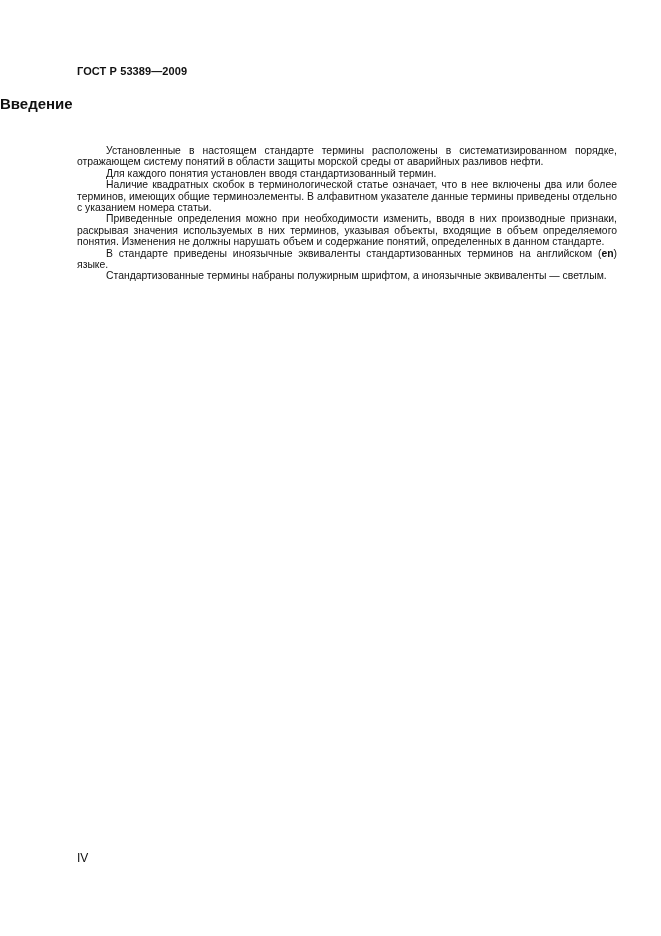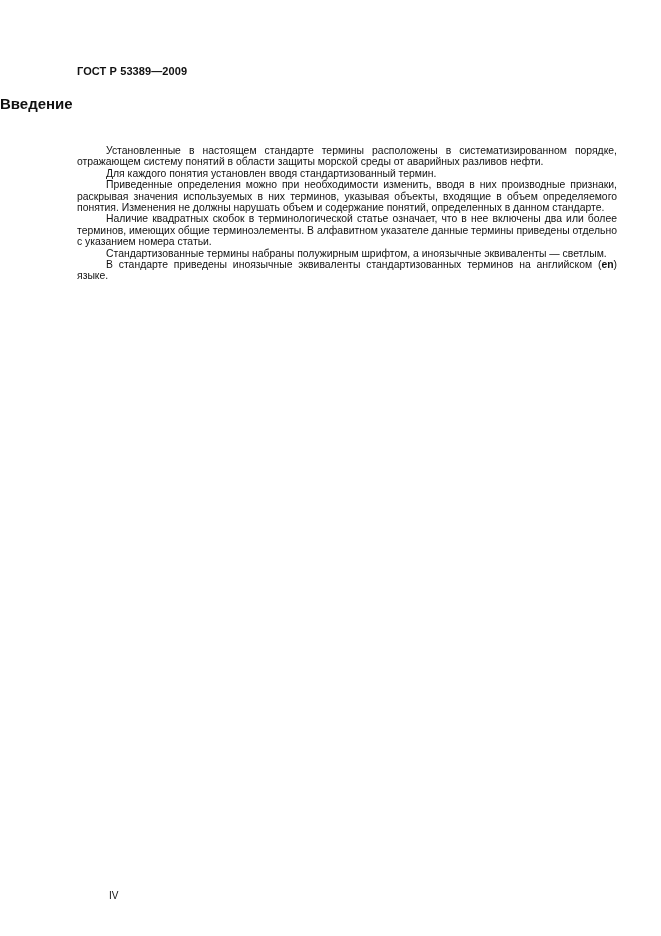--- a/index.html
+++ b/index.html
@@ -2,37 +2,37 @@
 <html><head>
   <meta charset="utf-8">
   <style>
     html, body { margin: 0; padding: 0; background: #ffffff; }
     body { width: 661px; height: 936px; position: relative; overflow: hidden; }
     .page { position: absolute; left: 0; top: 0; width: 661px; height: 936px; background: #fff; color: #111; font-family: "Liberation Sans", sans-serif; }
     .doc-code { position: absolute; left: 77px; top: 65px; font-size: 11px; font-weight: bold; letter-spacing: 0.1px; }
     .title { position: absolute; left: 0; width: 661px; top: 95px; font-size: 15px; font-weight: bold; }
     .body { position: absolute; left: 77px; top: 129px; width: 540px; font-size: 10.4px; line-height: 11.4px; margin-top: 16px; }
     .para { margin: 0; text-indent: 29px; text-align: justify; }
-    .page-num { position: absolute; left: 77px; top: 890px; font-size: 10px; margin-left: 32px; }
+    .page-num { position: absolute; left: 77px; top: 851px; font-size: 12px; }
     b { font-weight: bold; }
   </style>
 </head>
 <body>
 
 <div class="page">
   <div class="doc-code">ГОСТ Р 53389—2009</div>
 
   <div class="title">Введение</div>
 
   <div class="body">
     <p class="para">Установленные в настоящем стандарте термины расположены в систематизированном порядке, отражающем систему понятий в области защиты морской среды от аварийных разливов нефти.</p>
     <p class="para">Для каждого понятия установлен вводя стандартизованный термин.</p>
+    <p class="para">Наличие квадратных скобок в терминологической статье означает, что в нее включены два или более терминов, имеющих общие терминоэлементы. В алфавитном указателе данные термины приведены отдельно с указанием номера статьи.</p>
     <p class="para">Приведенные определения можно при необходимости изменить, вводя в них производные признаки, раскрывая значения используемых в них терминов, указывая объекты, входящие в объем определяемого понятия. Изменения не должны нарушать объем и содержание понятий, определенных в данном стандарте.</p>
-    <p class="para">Наличие квадратных скобок в терминологической статье означает, что в нее включены два или более терминов, имеющих общие терминоэлементы. В алфавитном указателе данные термины приведены отдельно с указанием номера статьи.</p>
-    <p class="para">Стандартизованные термины набраны полужирным шрифтом, а иноязычные эквиваленты — светлым.</p>
     <p class="para" style="text-align: justify; text-align-last: left;">
       <span>В стандарте приведены иноязычные эквиваленты стандартизованных терминов на английском</span>
       <span>(</span><b>en</b><span>) языке.</span>
     </p>
+    <p class="para">Стандартизованные термины набраны полужирным шрифтом, а иноязычные эквиваленты — светлым.</p>
   </div>
 
   <div class="page-num">IV</div>
 </div>
 
 </body></html>

